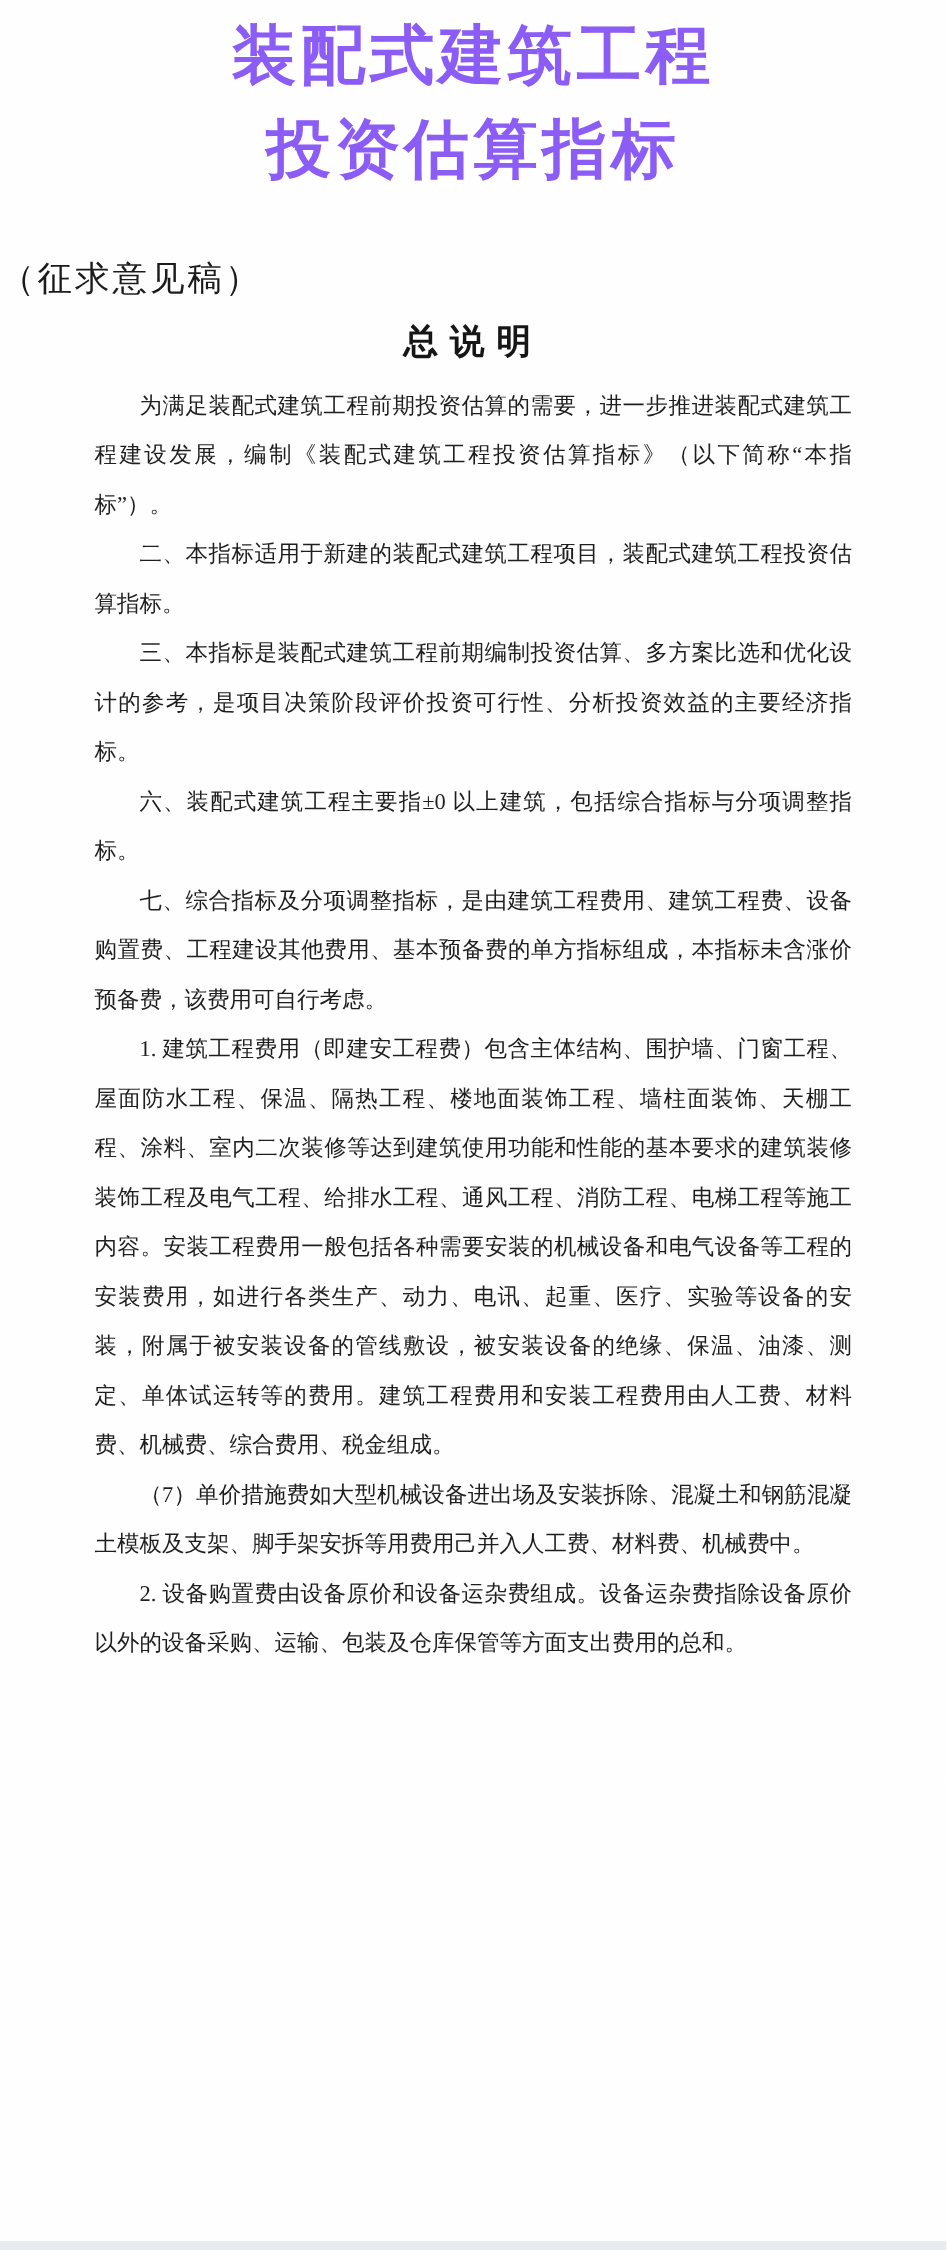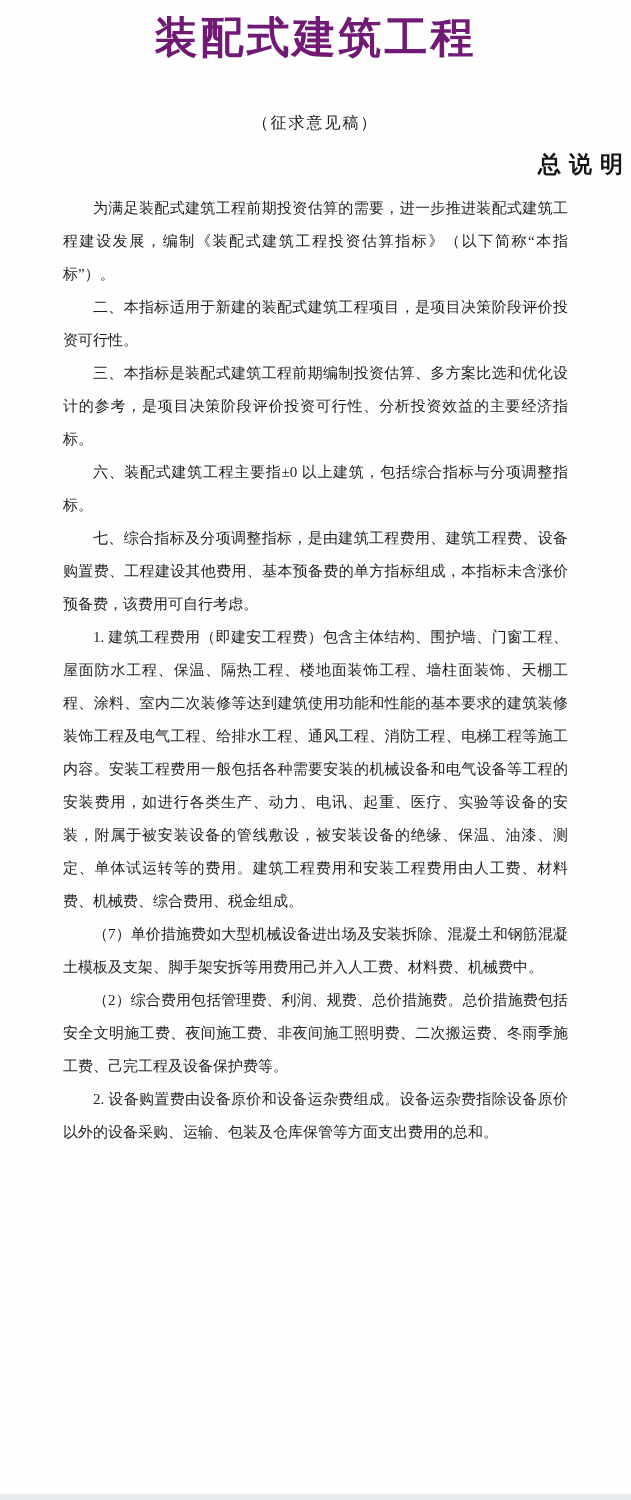--- a/index.html
+++ b/index.html
@@ -21,34 +21,34 @@
     font-family: "Liberation Serif", "DejaVu Serif", serif;
     box-sizing: border-box;
   }
   .title-block {
     padding-top: 6px;
     text-align: center;
     font-size: 43px;
     font-weight: 700;
     line-height: 63px;
     letter-spacing: 3px;
-    color: #701a75;
+    color: #8b5cf6;
   }
   .subtitle {
     margin-top: 38px;
-    text-align: center;
-    font-size: 16px;
+    text-align: left;
+    font-size: 23px;
     font-weight: 500;
     letter-spacing: 2px;
     line-height: 31px;
     color: #1b1b1b;
   }
   .section-heading {
     margin-top: 11px;
-    text-align: right;
+    text-align: center;
     font-size: 23px;
     font-weight: 700;
     letter-spacing: 8px;
     line-height: 31px;
     color: #161616;
   }
   .doc-body {
     margin: 12px 63px 0 63px;
     font-size: 15px;
     line-height: 33px;
@@ -70,34 +70,34 @@
     background: #e8ebed;
   }
 </style>
 </head>
 <body>
 
 <div class="page">
 
   <div class="title-block">
     <div>装配式建筑工程</div>
+    <div>投资估算指标</div>
   </div>
 
   <div class="subtitle">（征求意见稿）</div>
 
   <div class="section-heading">总说明</div>
 
   <div class="doc-body">
     <p>为满足装配式建筑工程前期投资估算的需要，进一步推进装配式建筑工程建设发展，编制《装配式建筑工程投资估算指标》（以下简称“本指标”）。</p>
-    <p>二、本指标适用于新建的装配式建筑工程项目，是项目决策阶段评价投资可行性。</p>
+    <p>二、本指标适用于新建的装配式建筑工程项目，装配式建筑工程投资估算指标。</p>
     <p>三、本指标是装配式建筑工程前期编制投资估算、多方案比选和优化设计的参考，是项目决策阶段评价投资可行性、分析投资效益的主要经济指标。</p>
     <p>六、装配式建筑工程主要指±0 以上建筑，包括综合指标与分项调整指标。</p>
     <p>七、综合指标及分项调整指标，是由建筑工程费用、建筑工程费、设备购置费、工程建设其他费用、基本预备费的单方指标组成，本指标未含涨价预备费，该费用可自行考虑。</p>
     <p>1. 建筑工程费用（即建安工程费）包含主体结构、围护墙、门窗工程、屋面防水工程、保温、隔热工程、楼地面装饰工程、墙柱面装饰、天棚工程、涂料、室内二次装修等达到建筑使用功能和性能的基本要求的建筑装修装饰工程及电气工程、给排水工程、通风工程、消防工程、电梯工程等施工内容。安装工程费用一般包括各种需要安装的机械设备和电气设备等工程的安装费用，如进行各类生产、动力、电讯、起重、医疗、实验等设备的安装，附属于被安装设备的管线敷设，被安装设备的绝缘、保温、油漆、测定、单体试运转等的费用。建筑工程费用和安装工程费用由人工费、材料费、机械费、综合费用、税金组成。</p>
     <p>（7）单价措施费如大型机械设备进出场及安装拆除、混凝土和钢筋混凝土模板及支架、脚手架安拆等用费用己并入人工费、材料费、机械费中。</p>
-    <p>（2）综合费用包括管理费、利润、规费、总价措施费。总价措施费包括安全文明施工费、夜间施工费、非夜间施工照明费、二次搬运费、冬雨季施工费、己完工程及设备保护费等。</p>
     <p>2. 设备购置费由设备原价和设备运杂费组成。设备运杂费指除设备原价以外的设备采购、运输、包装及仓库保管等方面支出费用的总和。</p>
 
   </div>
 
   <div class="page-edge"></div>
 
 </div>
 
 </body></html>

